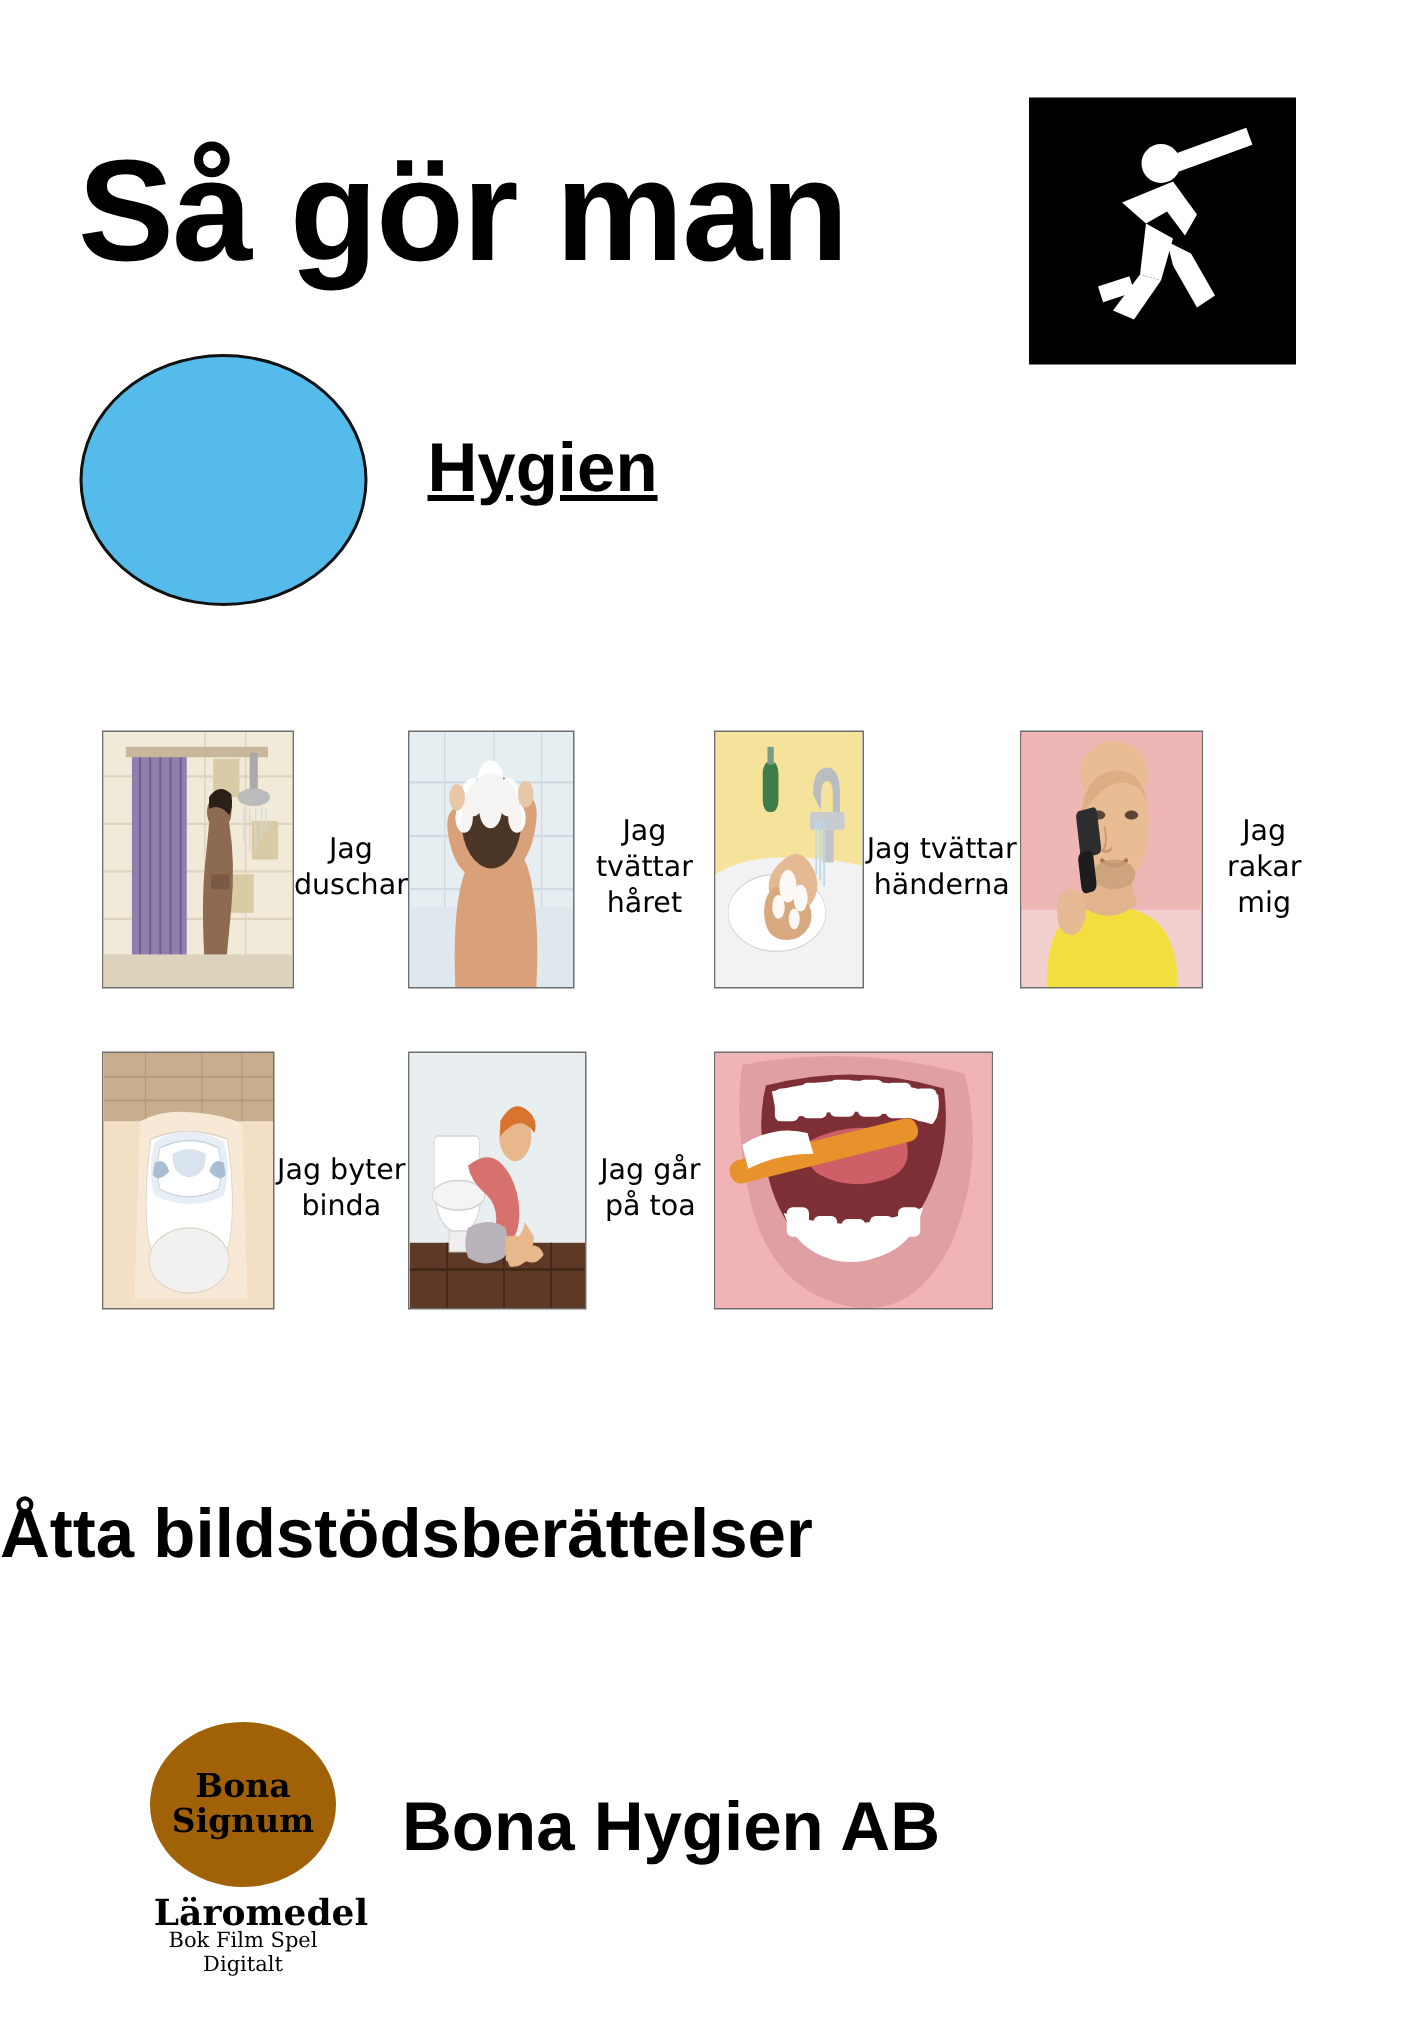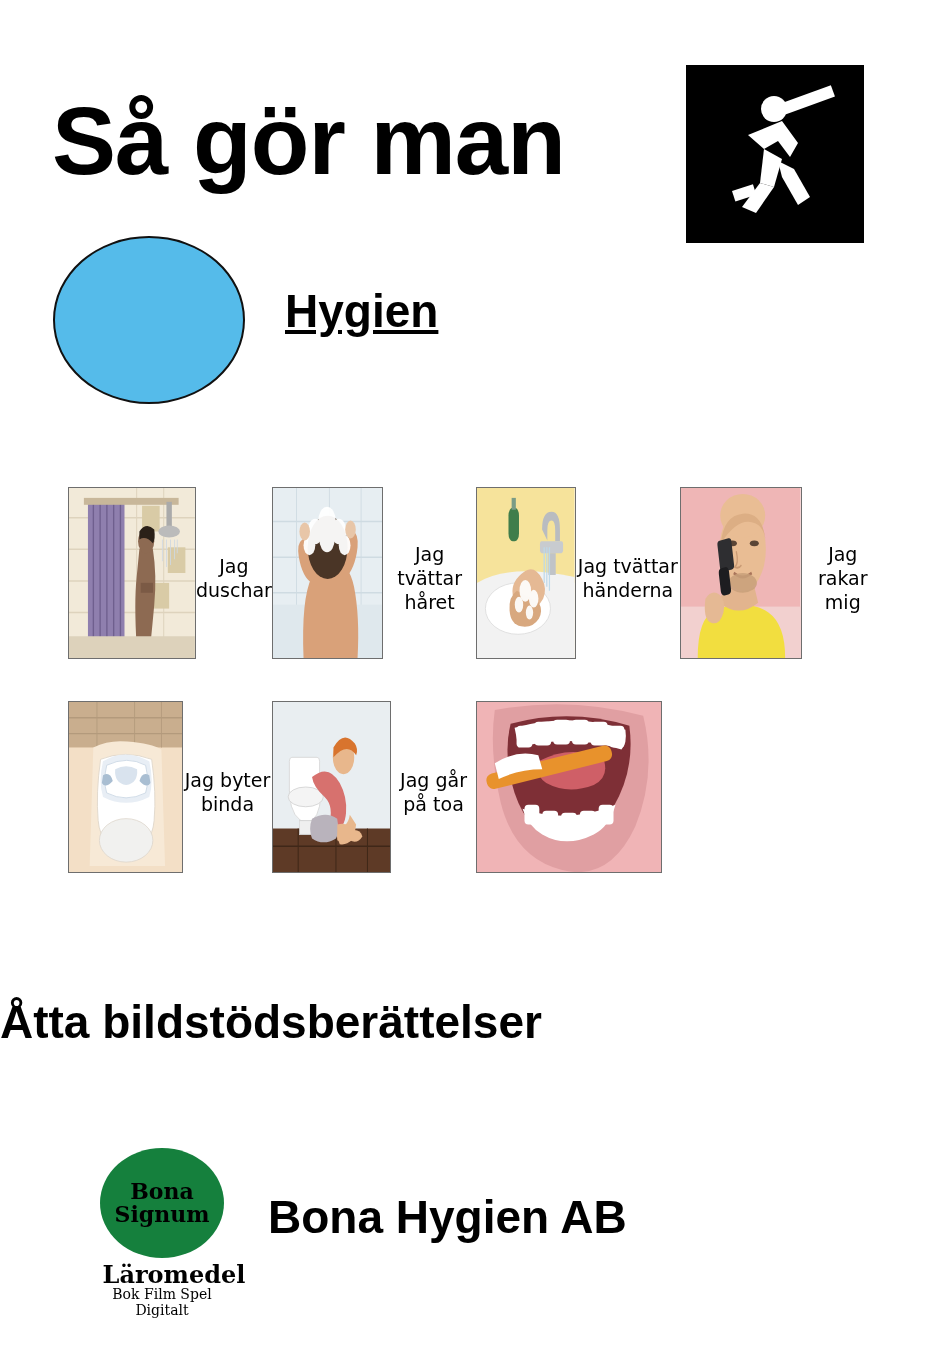--- a/index.html
+++ b/index.html
@@ -161,21 +161,21 @@
     height: 150px;
     text-align: center;
   }
   .bona-circle {
     position: absolute;
     left: 12px;
     top: 0;
     width: 124px;
     height: 110px;
     border-radius: 50%;
-    background: #15803d;
+    background: #a16207;
     display: flex;
     flex-direction: column;
     align-items: center;
     justify-content: center;
     line-height: 1.05;
   }
   .bona-circle span {
     font-size: 22px;
     font-weight: bold;
     font-family: "DejaVu Serif", serif;

